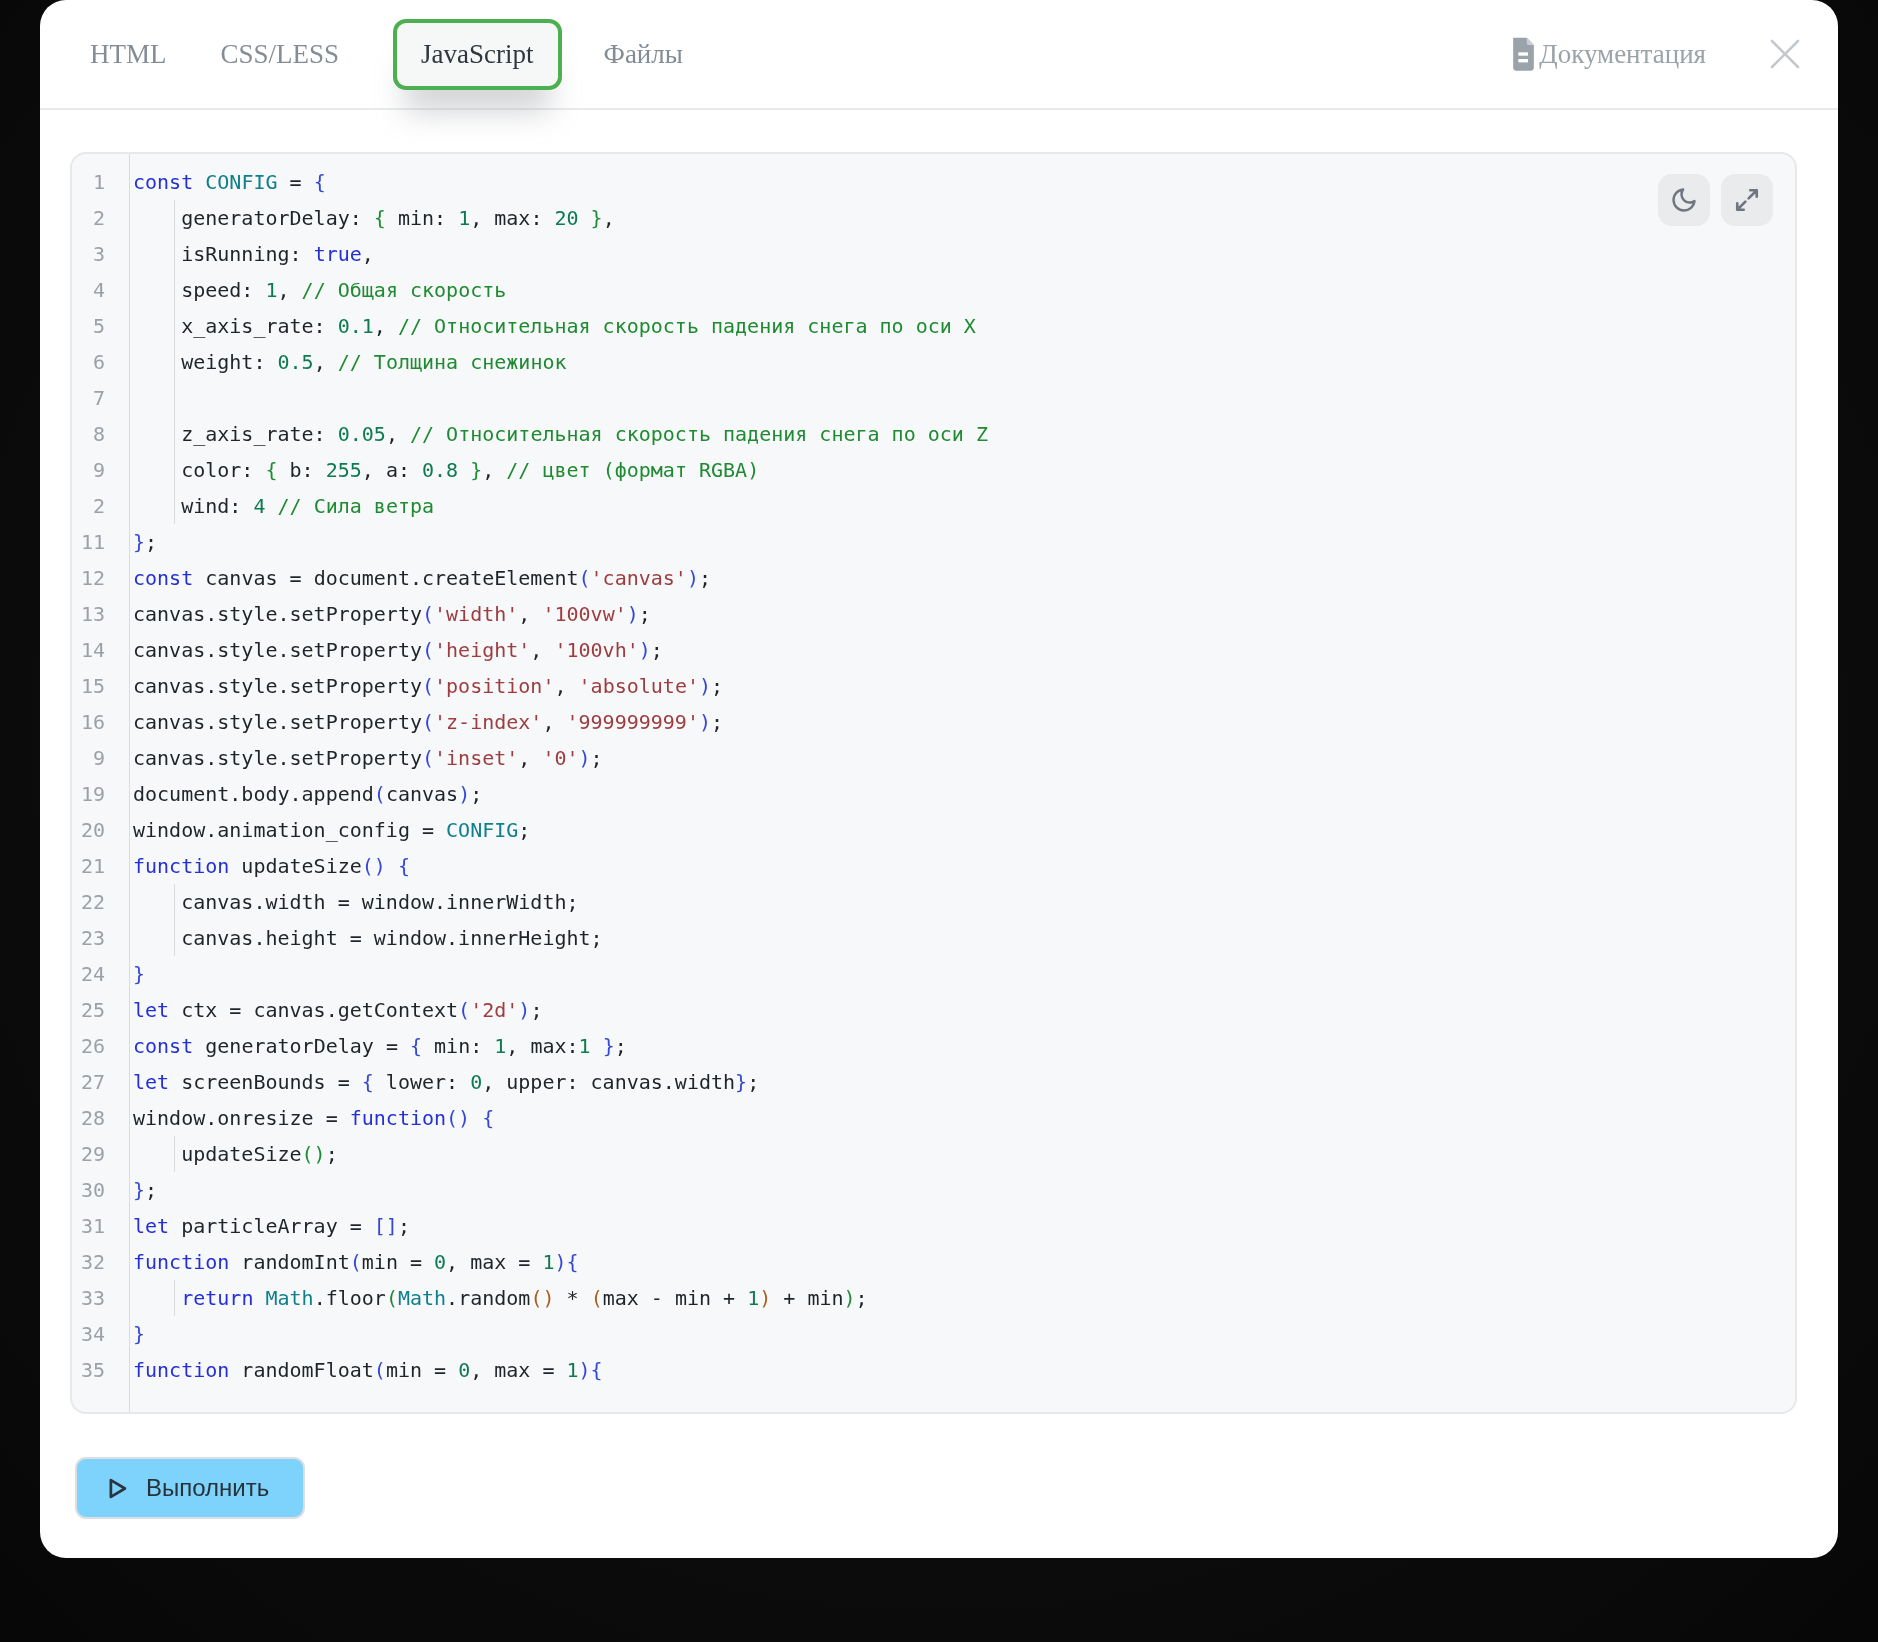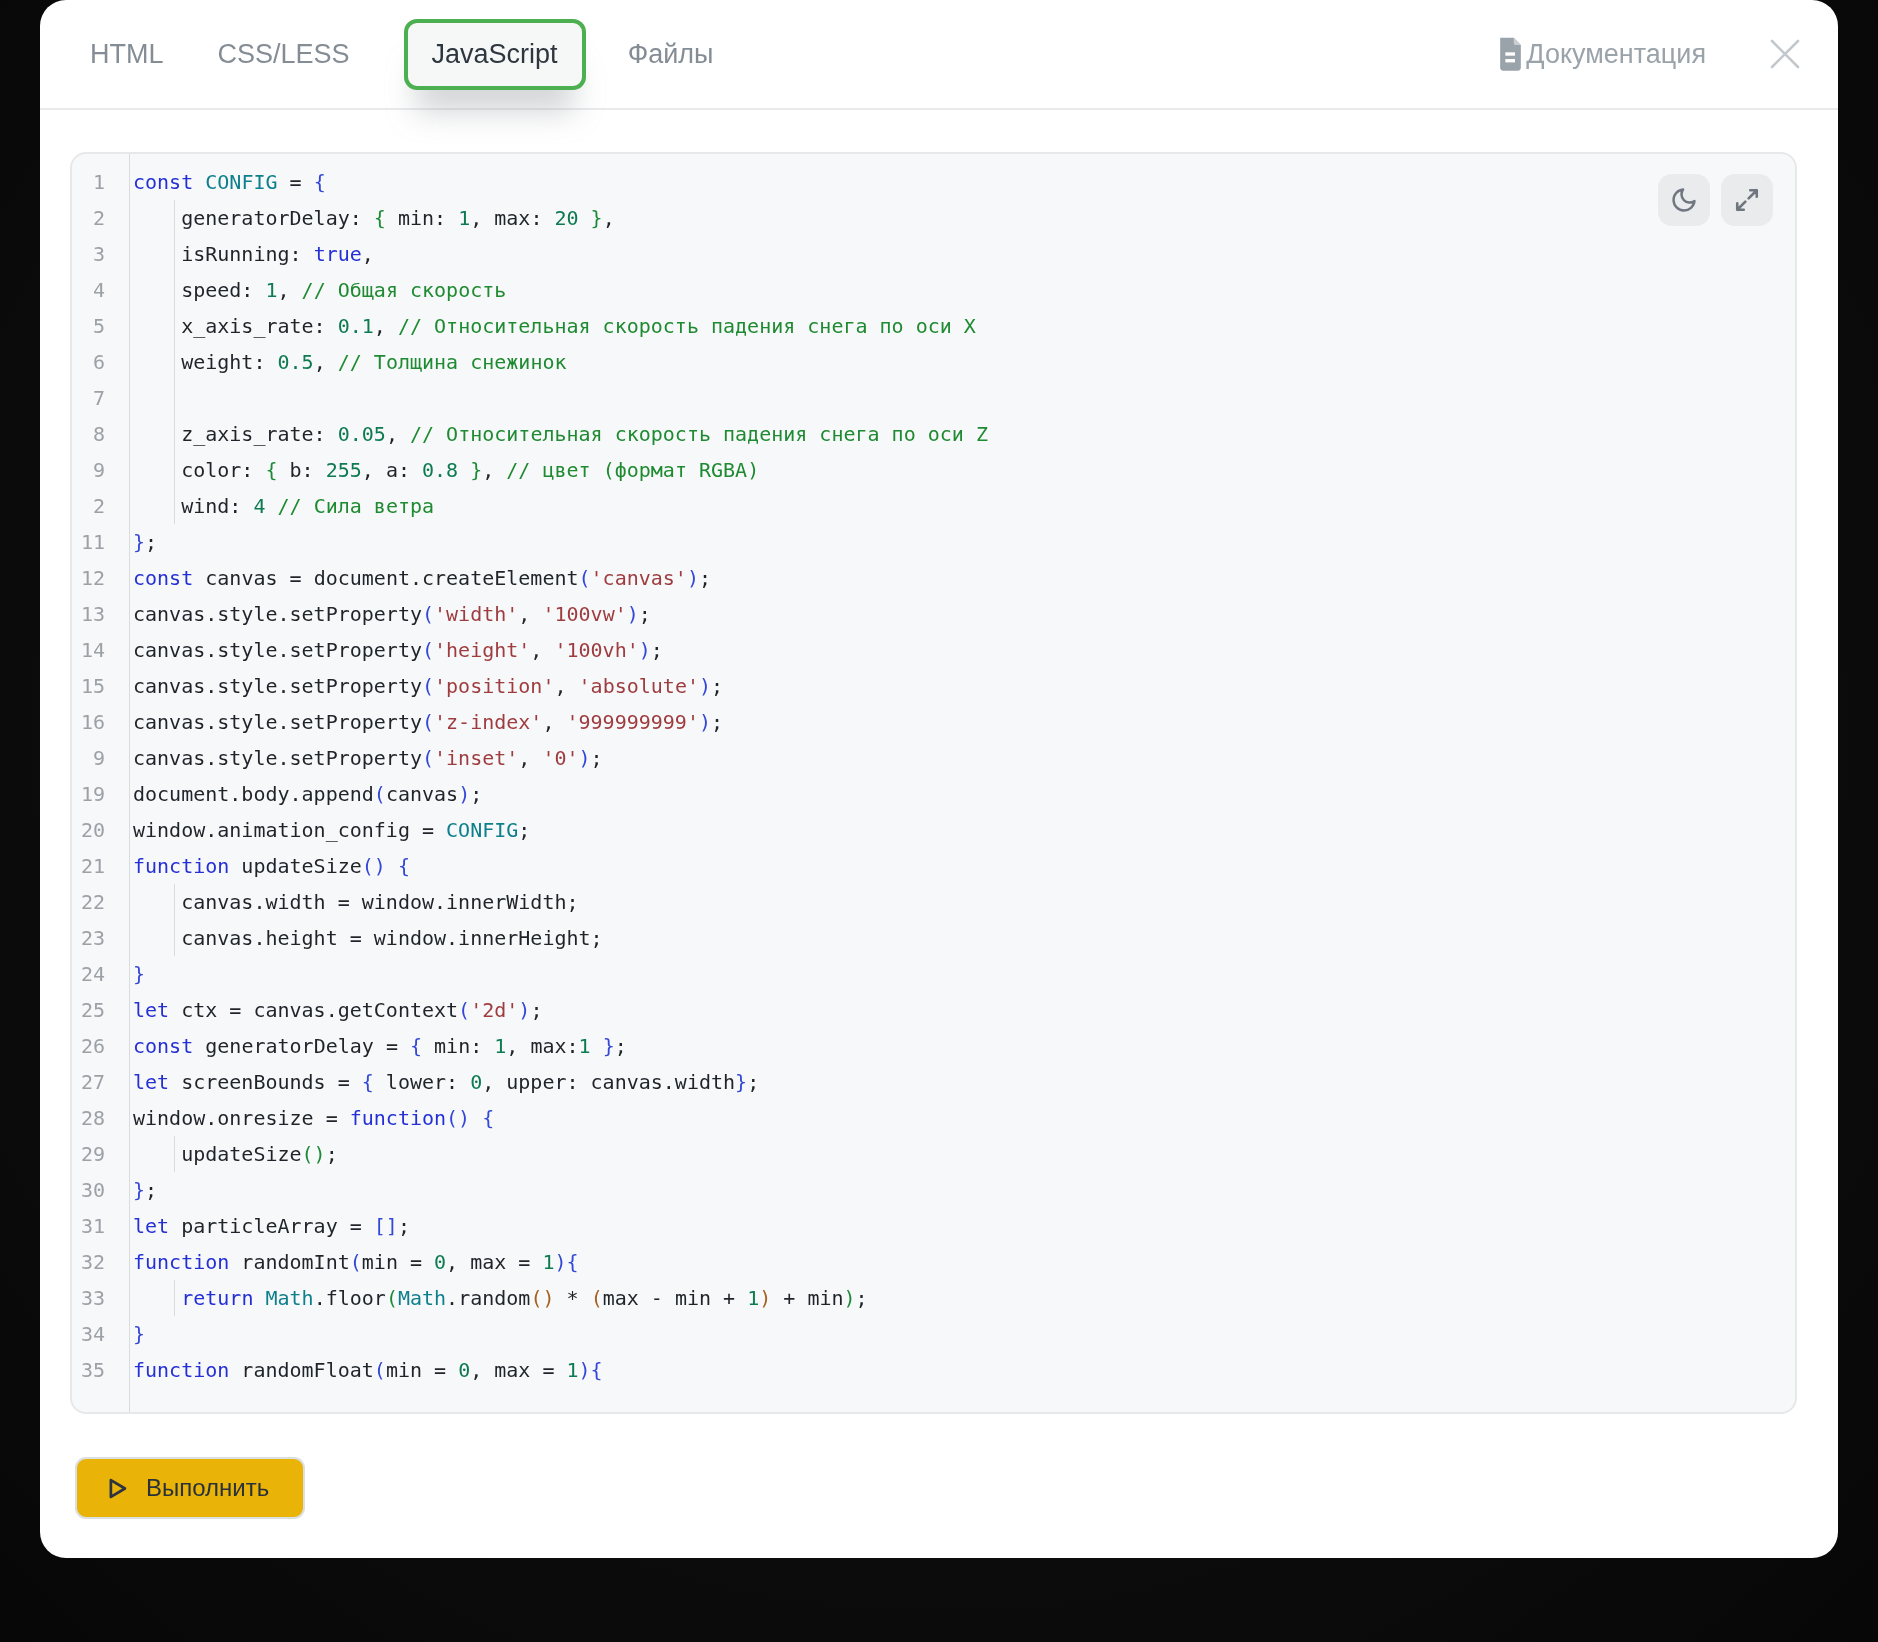--- a/index.html
+++ b/index.html
@@ -15,20 +15,21 @@
     font-family:"Liberation Sans",sans-serif;
   }
   .dialog{
     position:absolute;left:40px;top:0;width:1798px;height:1558px;
     background:#ffffff;border-radius:26px;
   }
   
   .tabbar{
     display:flex;align-items:center;height:110px;padding:0 36px 0 50px;
     border-bottom:2px solid #e9eaec;
+    font-family:Liberation Serif, serif;
   }
   .tabs{display:flex;align-items:center}
   .tab{
     font-size:27px;color:#848d95;margin-right:54px;cursor:pointer;white-space:nowrap;
   }
   .tab.active{
     color:#2e373f;background:#f6f7f7;border:4px solid var(--accent_green);
     border-radius:13px;padding:16px 24px;margin-right:42px;
     box-shadow:0 34px 30px -12px rgba(140,145,150,0.38);
   }
@@ -58,21 +59,21 @@
   .b1{color:var(--bracket_l1)} .b2{color:var(--bracket_l2)} .b3{color:var(--bracket_l3)}
   
   .controls{position:absolute;top:20px;right:22px;display:flex;gap:11px}
   .ctrl-btn{
     width:52px;height:52px;border-radius:14px;background:#e9ebed;border:none;
     display:flex;align-items:center;justify-content:center;cursor:pointer;padding:0;
   }
   
   .run-btn{
     position:absolute;left:35px;top:1457px;height:62px;padding:0 34px 0 26px;
-    background:#eab308;border:2px solid #dcdfe2;border-radius:11px;
+    background:#7dd3fc;border:2px solid #dcdfe2;border-radius:11px;
     display:flex;align-items:center;gap:16px;cursor:pointer;
     font-family:"Liberation Sans",sans-serif;font-size:24px;color:#29323a;
   }
 </style>
 </head>
 <body>
 
 <div class="dialog">
 
   <div class="tabbar">

